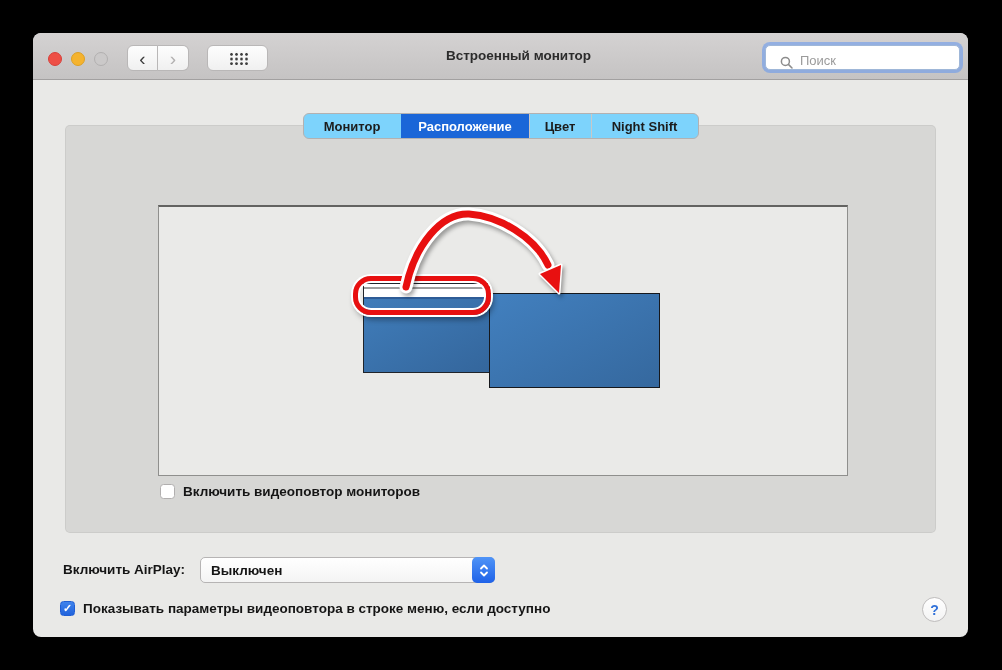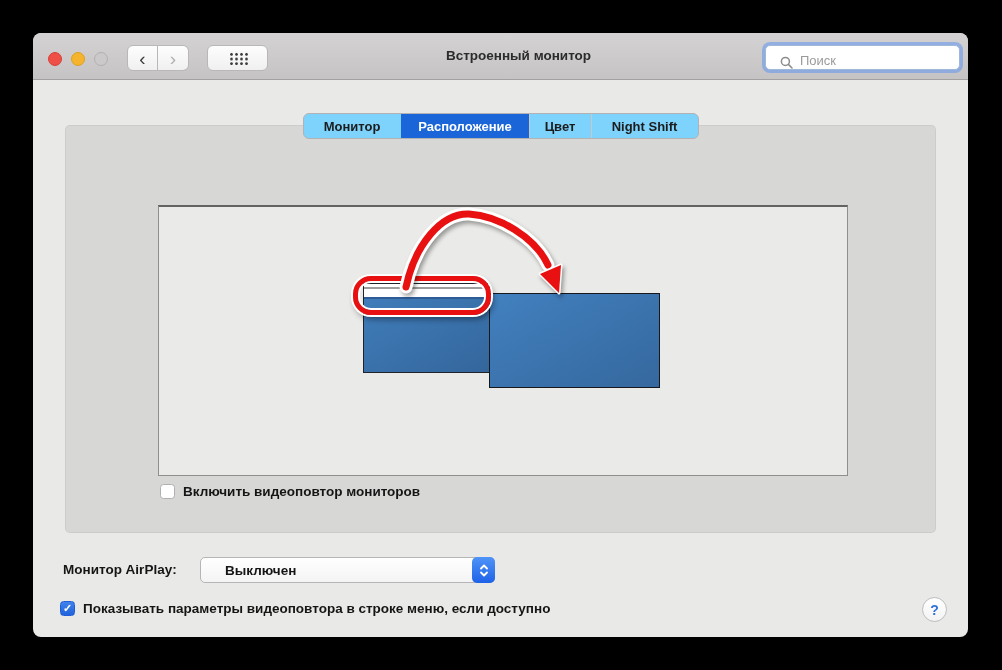--- a/index.html
+++ b/index.html
@@ -118,21 +118,21 @@
     background:linear-gradient(#3f83ec,#2163dc);border-color:#1f5ed4;
     color:#fff;font-size:11px;font-weight:700;line-height:1;
   }
   .checklabel{font-size:13.5px;font-weight:600;color:#151515;white-space:nowrap;}
   .airplay-label{
     position:absolute;left:30px;top:529px;font-size:13.5px;font-weight:600;color:#151515;
   }
   .popup{
     position:absolute;left:167px;top:524px;width:295px;height:26px;box-sizing:border-box;
     background:linear-gradient(#ffffff,#f4f4f4);border:1px solid #b6b4b4;border-radius:5px;
-    display:flex;align-items:center;padding-left:24px;
+    display:flex;align-items:center;padding-left:10px;
   }
   .popup-value{font-size:13.5px;font-weight:600;color:#151515;}
   .popup-cap{
     position:absolute;right:-1px;top:-1px;bottom:-1px;width:23px;
     background:linear-gradient(#4f94f7,#1f62e8);border-radius:5px;
     display:flex;align-items:center;justify-content:center;
   }
   .gather-btn{
     position:absolute;left:719px;top:564px;width:165px;height:26px;box-sizing:border-box;
     background:linear-gradient(#ffffff,#f3f3f3);border:1px solid #bfbdbd;border-radius:6px;
@@ -214,21 +214,21 @@
       <polygon points="400,86 402,58 381,67" fill="#e81010" stroke="#ffffff" stroke-width="3" stroke-linejoin="round"></polygon>
       <polygon points="400,86 402,58 381,67" fill="#e81010"></polygon>
     </svg>
   </div>
 
   <div class="checkrow mirror">
     <div class="checkbox"></div>
     <div class="checklabel">Включить видеоповтор мониторов</div>
   </div>
 
-  <div class="airplay-label">Монитор AirPlay:</div>
+  <div class="airplay-label">Включить AirPlay:</div>
   <div class="popup">
     <span class="popup-value">Выключен</span>
     <div class="popup-cap">
       <svg width="10" height="15" viewBox="0 0 10 15">
         <path d="M2 5.5 L5 2.5 L8 5.5" fill="none" stroke="#fff" stroke-width="1.8" stroke-linecap="round" stroke-linejoin="round"></path>
         <path d="M2 9.5 L5 12.5 L8 9.5" fill="none" stroke="#fff" stroke-width="1.8" stroke-linecap="round" stroke-linejoin="round"></path>
       </svg>
     </div>
   </div>
 

